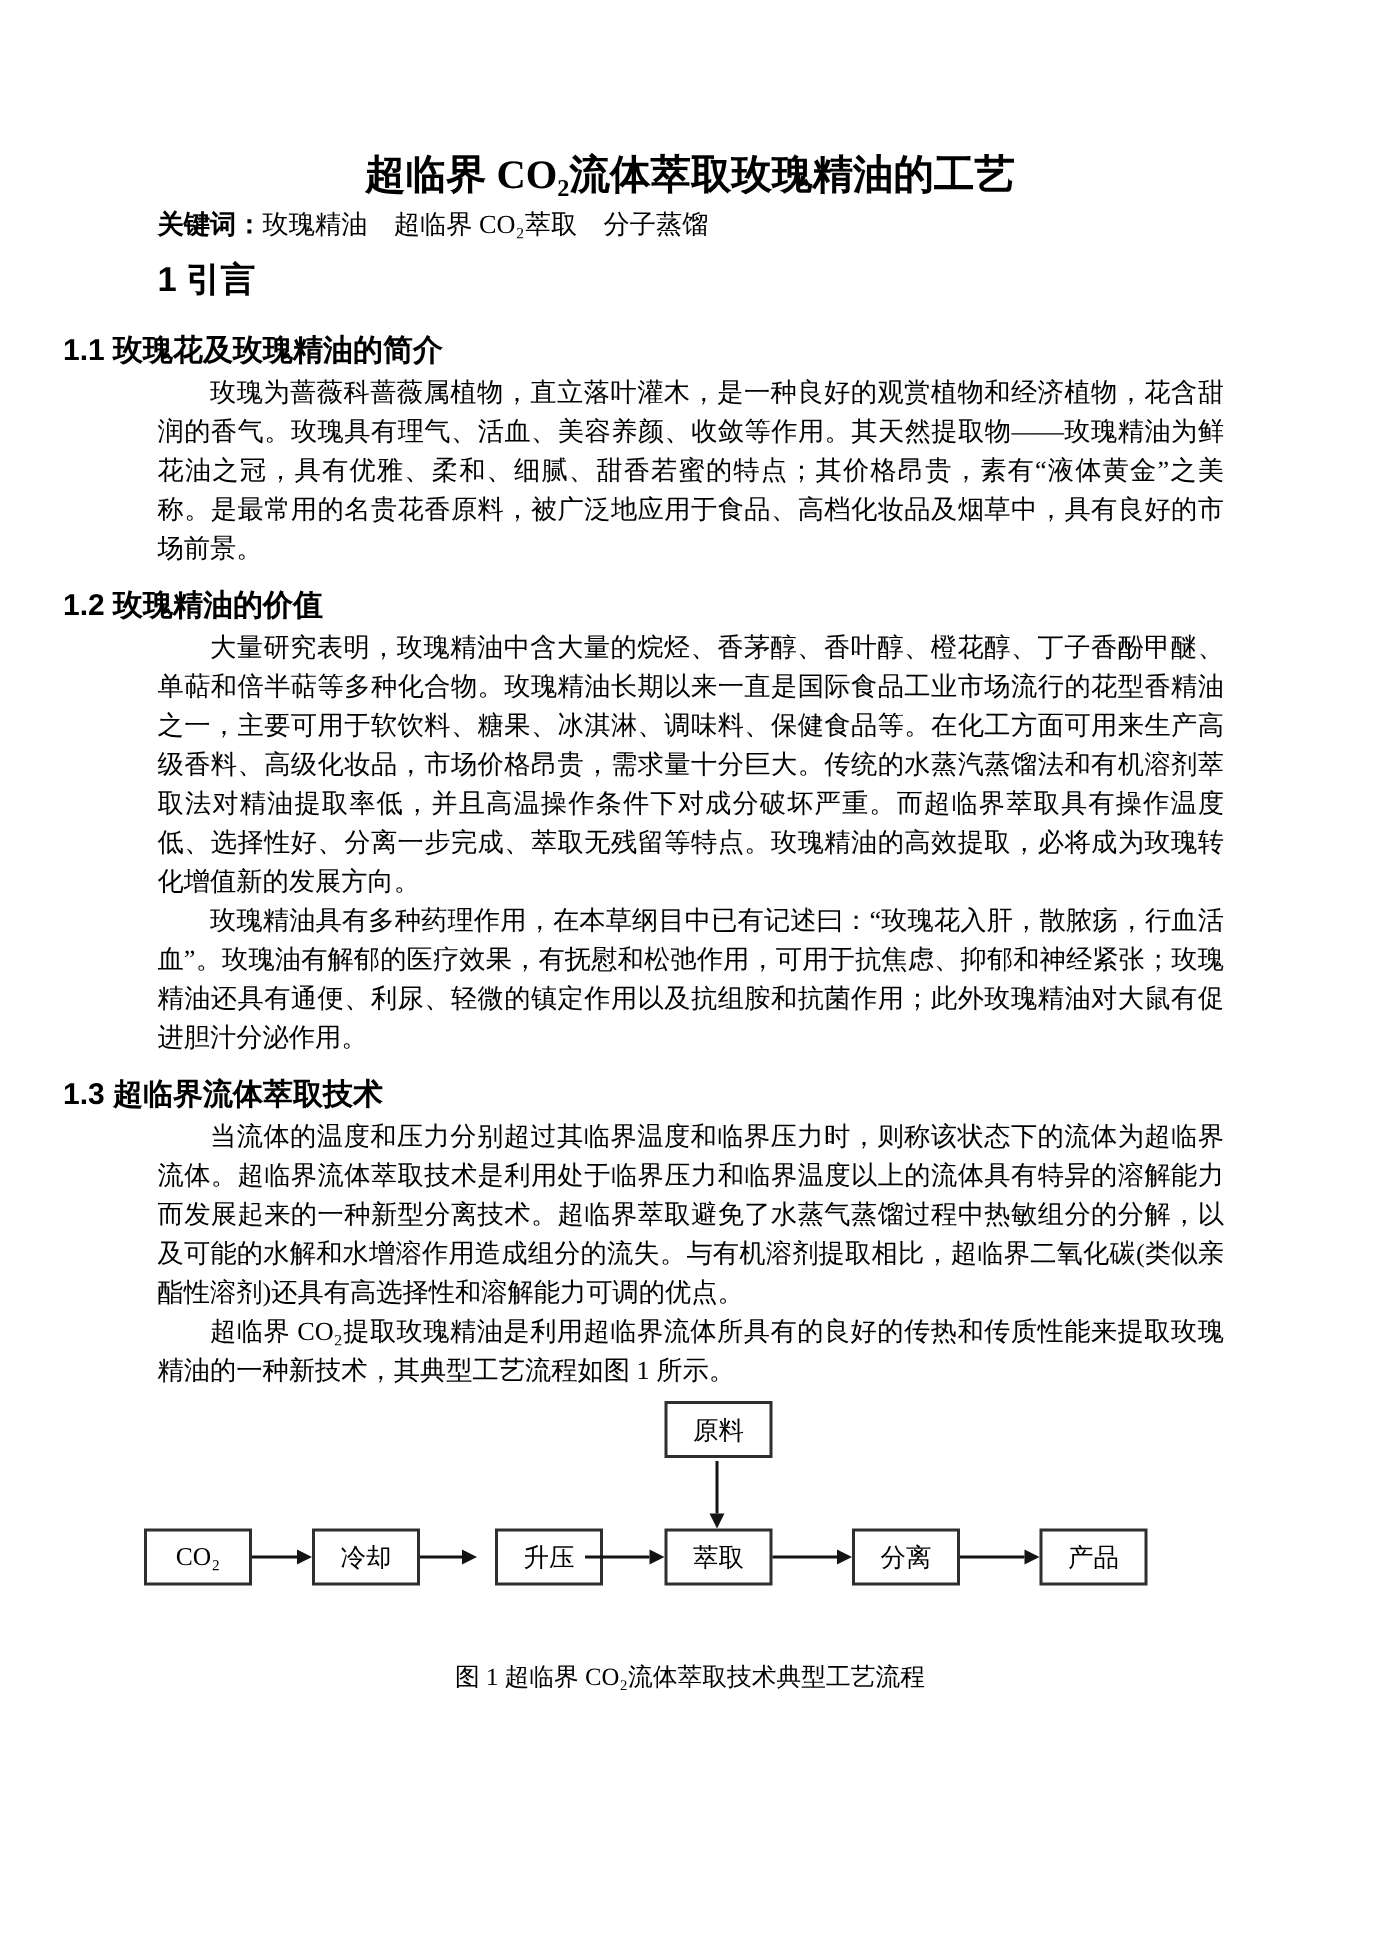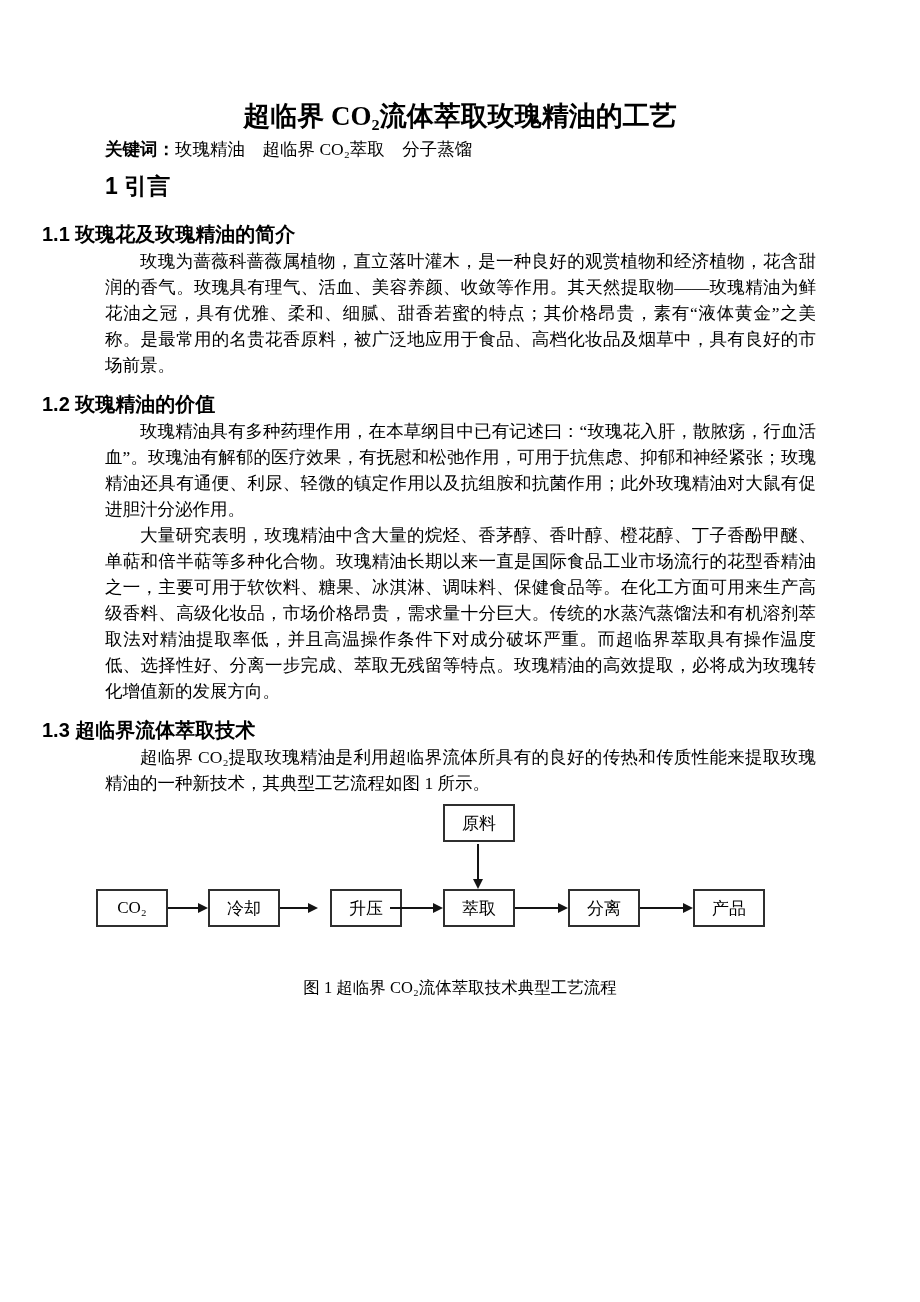--- a/index.html
+++ b/index.html
@@ -84,24 +84,25 @@
 
 
   <p class="body"><b class="inline-label">关键词：</b><span>玫瑰精油　超临界 CO₂萃取　分子蒸馏</span></p>
 
   <h2 class="sec">1 引言</h2>
 
   <h3 class="sec first-sub">1.1 玫瑰花及玫瑰精油的简介</h3>
   <p class="body indent">玫瑰为蔷薇科蔷薇属植物，直立落叶灌木，是一种良好的观赏植物和经济植物，花含甜润的香气。玫瑰具有理气、活血、美容养颜、收敛等作用。其天然提取物——玫瑰精油为鲜花油之冠，具有优雅、柔和、细腻、甜香若蜜的特点；其价格昂贵，素有“液体黄金”之美称。是最常用的名贵花香原料，被广泛地应用于食品、高档化妆品及烟草中，具有良好的市场前景。</p>
 
   <h3 class="sec">1.2 玫瑰精油的价值</h3>
+  <p class="body indent">大量研究表明，玫瑰精油中含大量的烷烃、香茅醇、香叶醇、橙花醇、丁子香酚甲醚、单萜和倍半萜等多种化合物。玫瑰精油长期以来一直是国际食品工业市场流行的花型香精油之一，主要可用于软饮料、糖果、冰淇淋、调味料、保健食品等。在化工方面可用来生产高级香料、高级化妆品，市场价格昂贵，需求量十分巨大。传统的水蒸汽蒸馏法和有机溶剂萃取法对精油提取率低，并且高温操作条件下对成分破坏严重。而超临界萃取具有操作温度低、选择性好、分离一步完成、萃取无残留等特点。玫瑰精油的高效提取，必将成为玫瑰转化增值新的发展方向。</p>
   <p class="body indent">玫瑰精油具有多种药理作用，在本草纲目中已有记述曰：“玫瑰花入肝，散脓疡，行血活血”。玫瑰油有解郁的医疗效果，有抚慰和松弛作用，可用于抗焦虑、抑郁和神经紧张；玫瑰精油还具有通便、利尿、轻微的镇定作用以及抗组胺和抗菌作用；此外玫瑰精油对大鼠有促进胆汁分泌作用。</p>
-  <p class="body indent">大量研究表明，玫瑰精油中含大量的烷烃、香茅醇、香叶醇、橙花醇、丁子香酚甲醚、单萜和倍半萜等多种化合物。玫瑰精油长期以来一直是国际食品工业市场流行的花型香精油之一，主要可用于软饮料、糖果、冰淇淋、调味料、保健食品等。在化工方面可用来生产高级香料、高级化妆品，市场价格昂贵，需求量十分巨大。传统的水蒸汽蒸馏法和有机溶剂萃取法对精油提取率低，并且高温操作条件下对成分破坏严重。而超临界萃取具有操作温度低、选择性好、分离一步完成、萃取无残留等特点。玫瑰精油的高效提取，必将成为玫瑰转化增值新的发展方向。</p>
 
   <h3 class="sec">1.3 超临界流体萃取技术</h3>
+  <p class="body indent">当流体的温度和压力分别超过其临界温度和临界压力时，则称该状态下的流体为超临界流体。超临界流体萃取技术是利用处于临界压力和临界温度以上的流体具有特异的溶解能力而发展起来的一种新型分离技术。超临界萃取避免了水蒸气蒸馏过程中热敏组分的分解，以及可能的水解和水增溶作用造成组分的流失。与有机溶剂提取相比，超临界二氧化碳(类似亲酯性溶剂)还具有高选择性和溶解能力可调的优点。</p>
   <p class="body indent">超临界 CO₂提取玫瑰精油是利用超临界流体所具有的良好的传热和传质性能来提取玫瑰精油的一种新技术，其典型工艺流程如图 1 所示。</p>
 
   <div class="figure">
     <div class="fbox" style="left:443px; top:6px;">原料</div>
     <div class="varrow"></div>
 
     <div class="fbox" style="left:96px;  top:91px;">CO₂</div>
     <div class="fbox" style="left:208px; top:91px;">冷却</div>
     <div class="fbox" style="left:330px; top:91px;">升压</div>
     <div class="fbox" style="left:443px; top:91px;">萃取</div>

